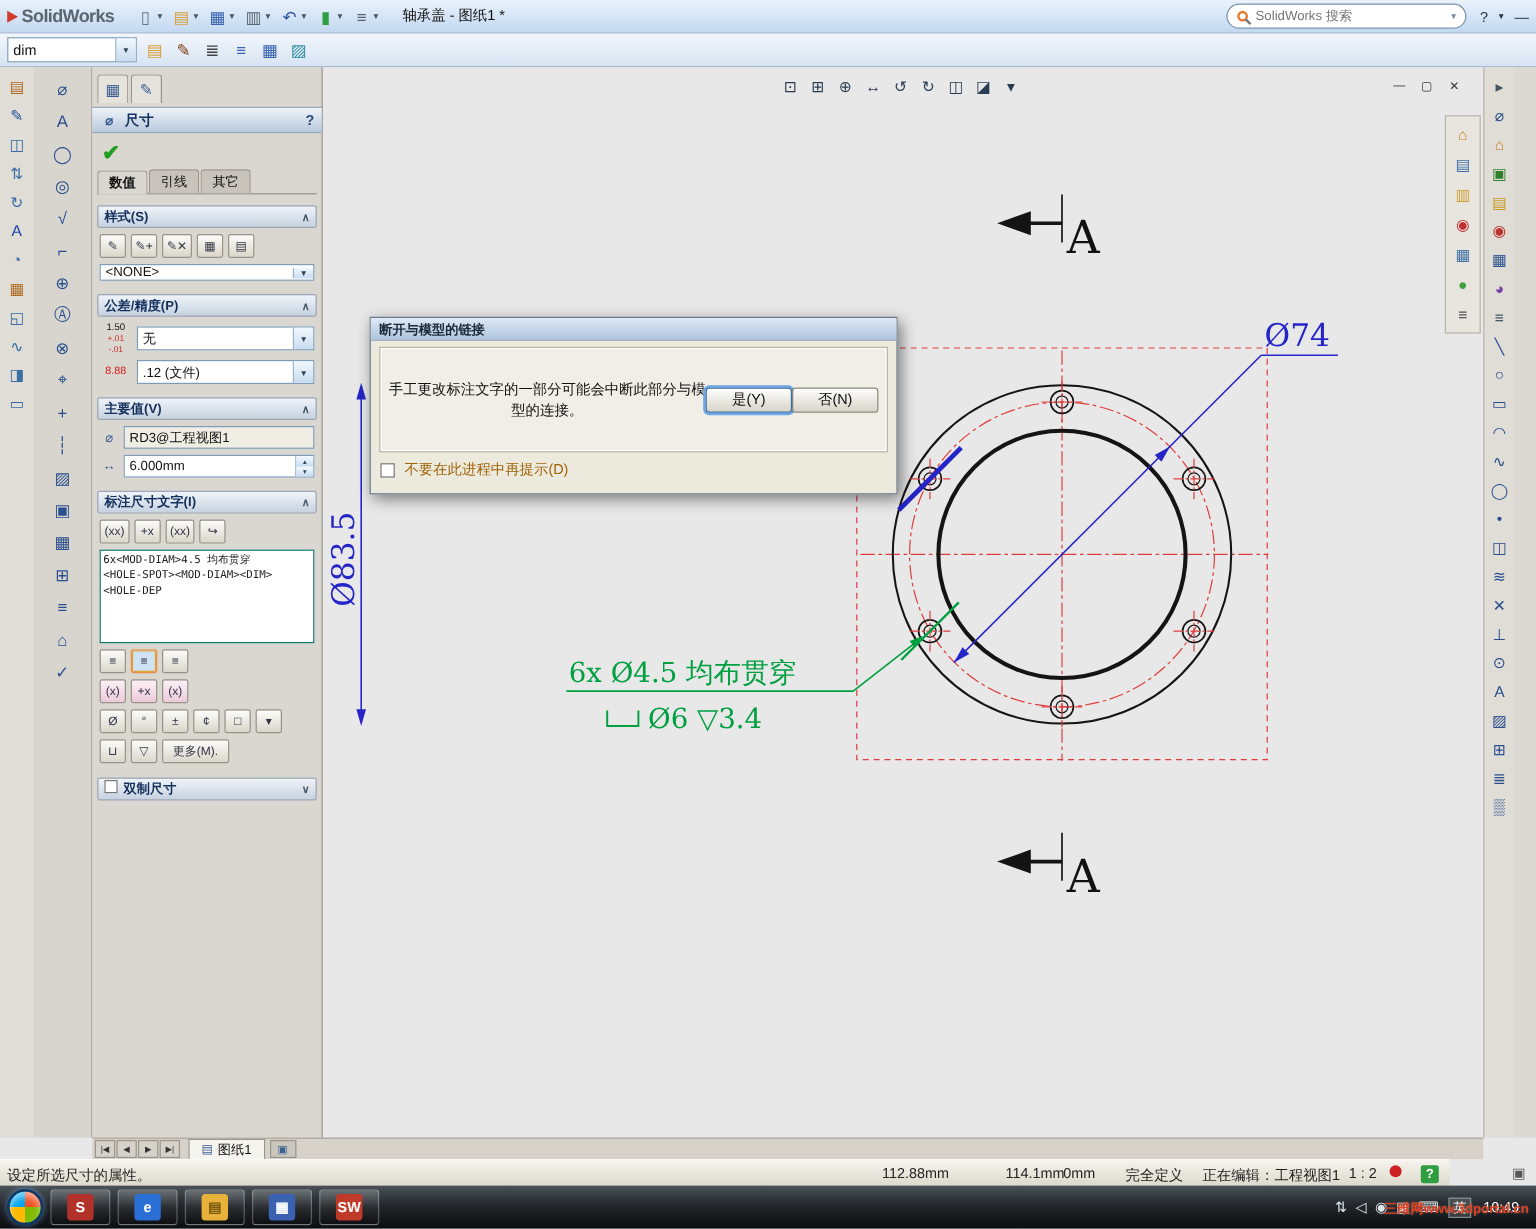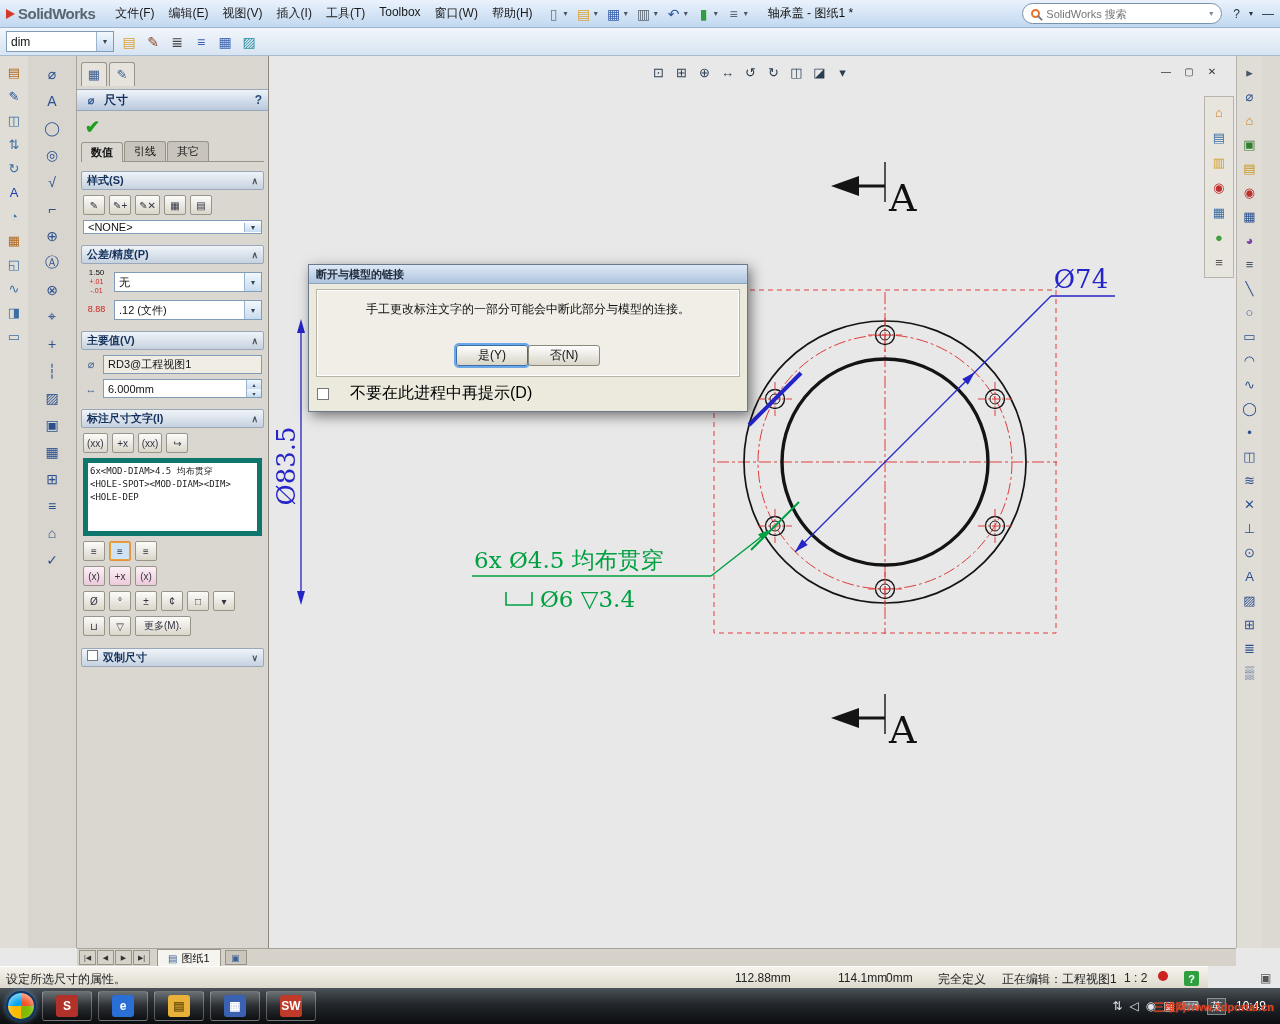--- a/index.html
+++ b/index.html
@@ -60,47 +60,47 @@
 .sbtn.pink{background:linear-gradient(#fdf0f6,#eccadb)}
 .dd{display:flex;align-items:center;background:#fff;border:1px solid #7f9db9;height:20px;flex:1;overflow:hidden}
 .dd .val{flex:1;padding:0 4px;font-size:11px;white-space:nowrap}
 .badge{width:27px;font-size:8px;line-height:1.1;text-align:center;color:#111;flex:none}
 .badge .r{color:#d02020;font-size:7px}
 .field{flex:1;height:19px;border:1px solid #7f9db9;background:#f0ede4;display:flex;align-items:center;padding:0 4px;font-size:11px}
 .spin{flex:1;height:19px;border:1px solid #7f9db9;background:#fff;display:flex;align-items:center}
 .spin .val{flex:1;padding:0 4px}
 .spin .arrows{width:15px;height:100%;border-left:1px solid #9ab4cc;display:flex;flex-direction:column}
 .spin .arrows span{flex:1;display:flex;align-items:center;justify-content:center;font-size:6px;background:linear-gradient(#f2f8fd,#c8dcf0);color:#345}
-.txtarea{background:#fff;border:5px solid #0f766e;height:78px;font-family:"DejaVu Sans Mono",monospace;font-size:9px;padding:2px;color:#222;line-height:1.4;overflow:hidden}
+.txtarea{background:#fff;border:1px solid #0f766e;height:78px;font-family:"DejaVu Sans Mono",monospace;font-size:9px;padding:2px;color:#222;line-height:1.4;overflow:hidden}
 .ricon{width:16px;text-align:center;color:#3a5e92;font-size:11px;flex:none}
 #dual-h{margin:10px 4px 0}
 #dual-h .lbl{display:flex;align-items:flex-start;gap:5px}
 
 
 #drawing{position:absolute;left:269px;top:56px;width:967px;height:892px;background:#e8e8e8}
 #dwg text.dimtxt{fill:#2424c8;font-family:"DejaVu Serif",serif;font-size:26px}
 #dwg text.grntxt{fill:#00a041;font-family:"DejaVu Serif",serif;font-size:23px}
 #dwg text.sect{fill:#111;font-family:"DejaVu Serif",serif;font-size:38px}
 
 
 #view-toolbar{position:absolute;left:648px;top:62px;display:flex;gap:2px;z-index:6}
 #view-toolbar .icon-btn{width:21px;height:21px;font-size:13px;color:#2b3d52}
 #win-controls{position:absolute;left:1158px;top:64px;display:flex;gap:7px;z-index:6}
 #win-controls span{width:16px;height:15px;display:flex;align-items:center;justify-content:center;font-size:10px;color:#333}
 
 
 #dialog{position:absolute;left:308px;top:264px;width:440px;height:148px;background:#ece9dd;border:1px solid #69788a;box-shadow:3px 4px 12px rgba(0,0,0,.5);z-index:40}
 #dialog .dtitle{height:19px;background:linear-gradient(#dfe9f6,#aec4de);display:flex;align-items:center;padding:0 7px;font-size:11px;font-weight:bold;color:#1c2a3a;border-bottom:1px solid #8fa5bd}
 #dialog .dbody{padding:6px 8px 4px}
-#dialog .dpanel{height:86px;background:#f0eee6;border:1px solid #fff;outline:1px solid #b8b5a8;display:flex;flex-direction:column;align-items:center;justify-content:space-between;padding:9px 6px 9px}
+#dialog .dpanel{height:86px;background:#f0eee6;border:1px solid #fff;outline:1px solid #b8b5a8;display:flex;align-items:center;justify-content:space-between;padding:9px 6px 9px}
 .dmsg{font-size:12px;text-align:center;line-height:1.5;color:#111}
 .dbtns{display:flex;gap:0}
 .dbtn{min-width:72px;height:21px;background:linear-gradient(#fefefe,#d8d4c8);border:1px solid #8a8a7a;border-radius:3px;font-size:12px;display:flex;align-items:center;justify-content:center;padding:0 10px}
 .dbtn.focus{box-shadow:0 0 0 2px #6aa6e8;border-color:#3c6ea5}
-.dcheck{display:flex;align-items:center;gap:21px;margin-top:7px;font-size:16px;color:#000000}
+.dcheck{display:flex;align-items:center;gap:8px;margin-top:7px;font-size:12px;color:#a16207}
 .cb{width:12px;height:12px;background:#fff;border:1px solid #777;flex:none}
 
 
 #sheetbar{position:absolute;left:77px;top:948px;width:1159px;height:18px;background:#d6d2ca;border-top:1px solid #a8a49c;display:flex;align-items:center;gap:1px;padding:0 2px;font-size:11px}
 .nav-btn{width:17px;height:15px;background:#d6d2ca;border:1px solid #999589;display:flex;align-items:center;justify-content:center;font-size:7px;color:#333}
 .sheet-tab{display:flex;align-items:center;gap:4px;background:#f6f4ee;border:1px solid #999589;border-bottom:none;height:17px;padding:0 10px;margin-left:6px}
 .sheet-stub{width:22px;height:15px;border:1px solid #999589;background:#cac6be;display:flex;align-items:center;justify-content:center;font-size:9px;margin-left:3px;color:#3a5e92}
 
 
 #statusbar{position:absolute;left:0;top:966px;width:1208px;height:22px;background:linear-gradient(#f5f3ec,#ddd9cd);border-top:1px solid #fff;font-size:12px;color:#222}
@@ -123,31 +123,20 @@
 </head>
 <body>
 
 <div id="screen">
 
   <div id="titlebar">
     <div class="logo">
       <span class="swmark"></span>
       <span class="swtext">SolidWorks</span>
     </div>
-    <div style="display:flex">
-
-    <span class="menu-item">文件(F)</span>
-        <span class="menu-item">编辑(E)</span>
-        <span class="menu-item">视图(V)</span>
-        <span class="menu-item">插入(I)</span>
-        <span class="menu-item">工具(T)</span>
-        <span class="menu-item">Toolbox</span>
-        <span class="menu-item">窗口(W)</span>
-        <span class="menu-item">帮助(H)</span>
-      </div>
     <div style="display:flex;align-items:center">
 
         <span class="tb-group">
           <span class="tb-btn" style="color: rgb(102, 119, 136);">▯</span>
           <span class="tb-caret">▾</span>
         </span>
 
         <span class="tb-group">
           <span class="tb-btn" style="color: rgb(217, 162, 58);">▤</span>
           <span class="tb-caret">▾</span>

